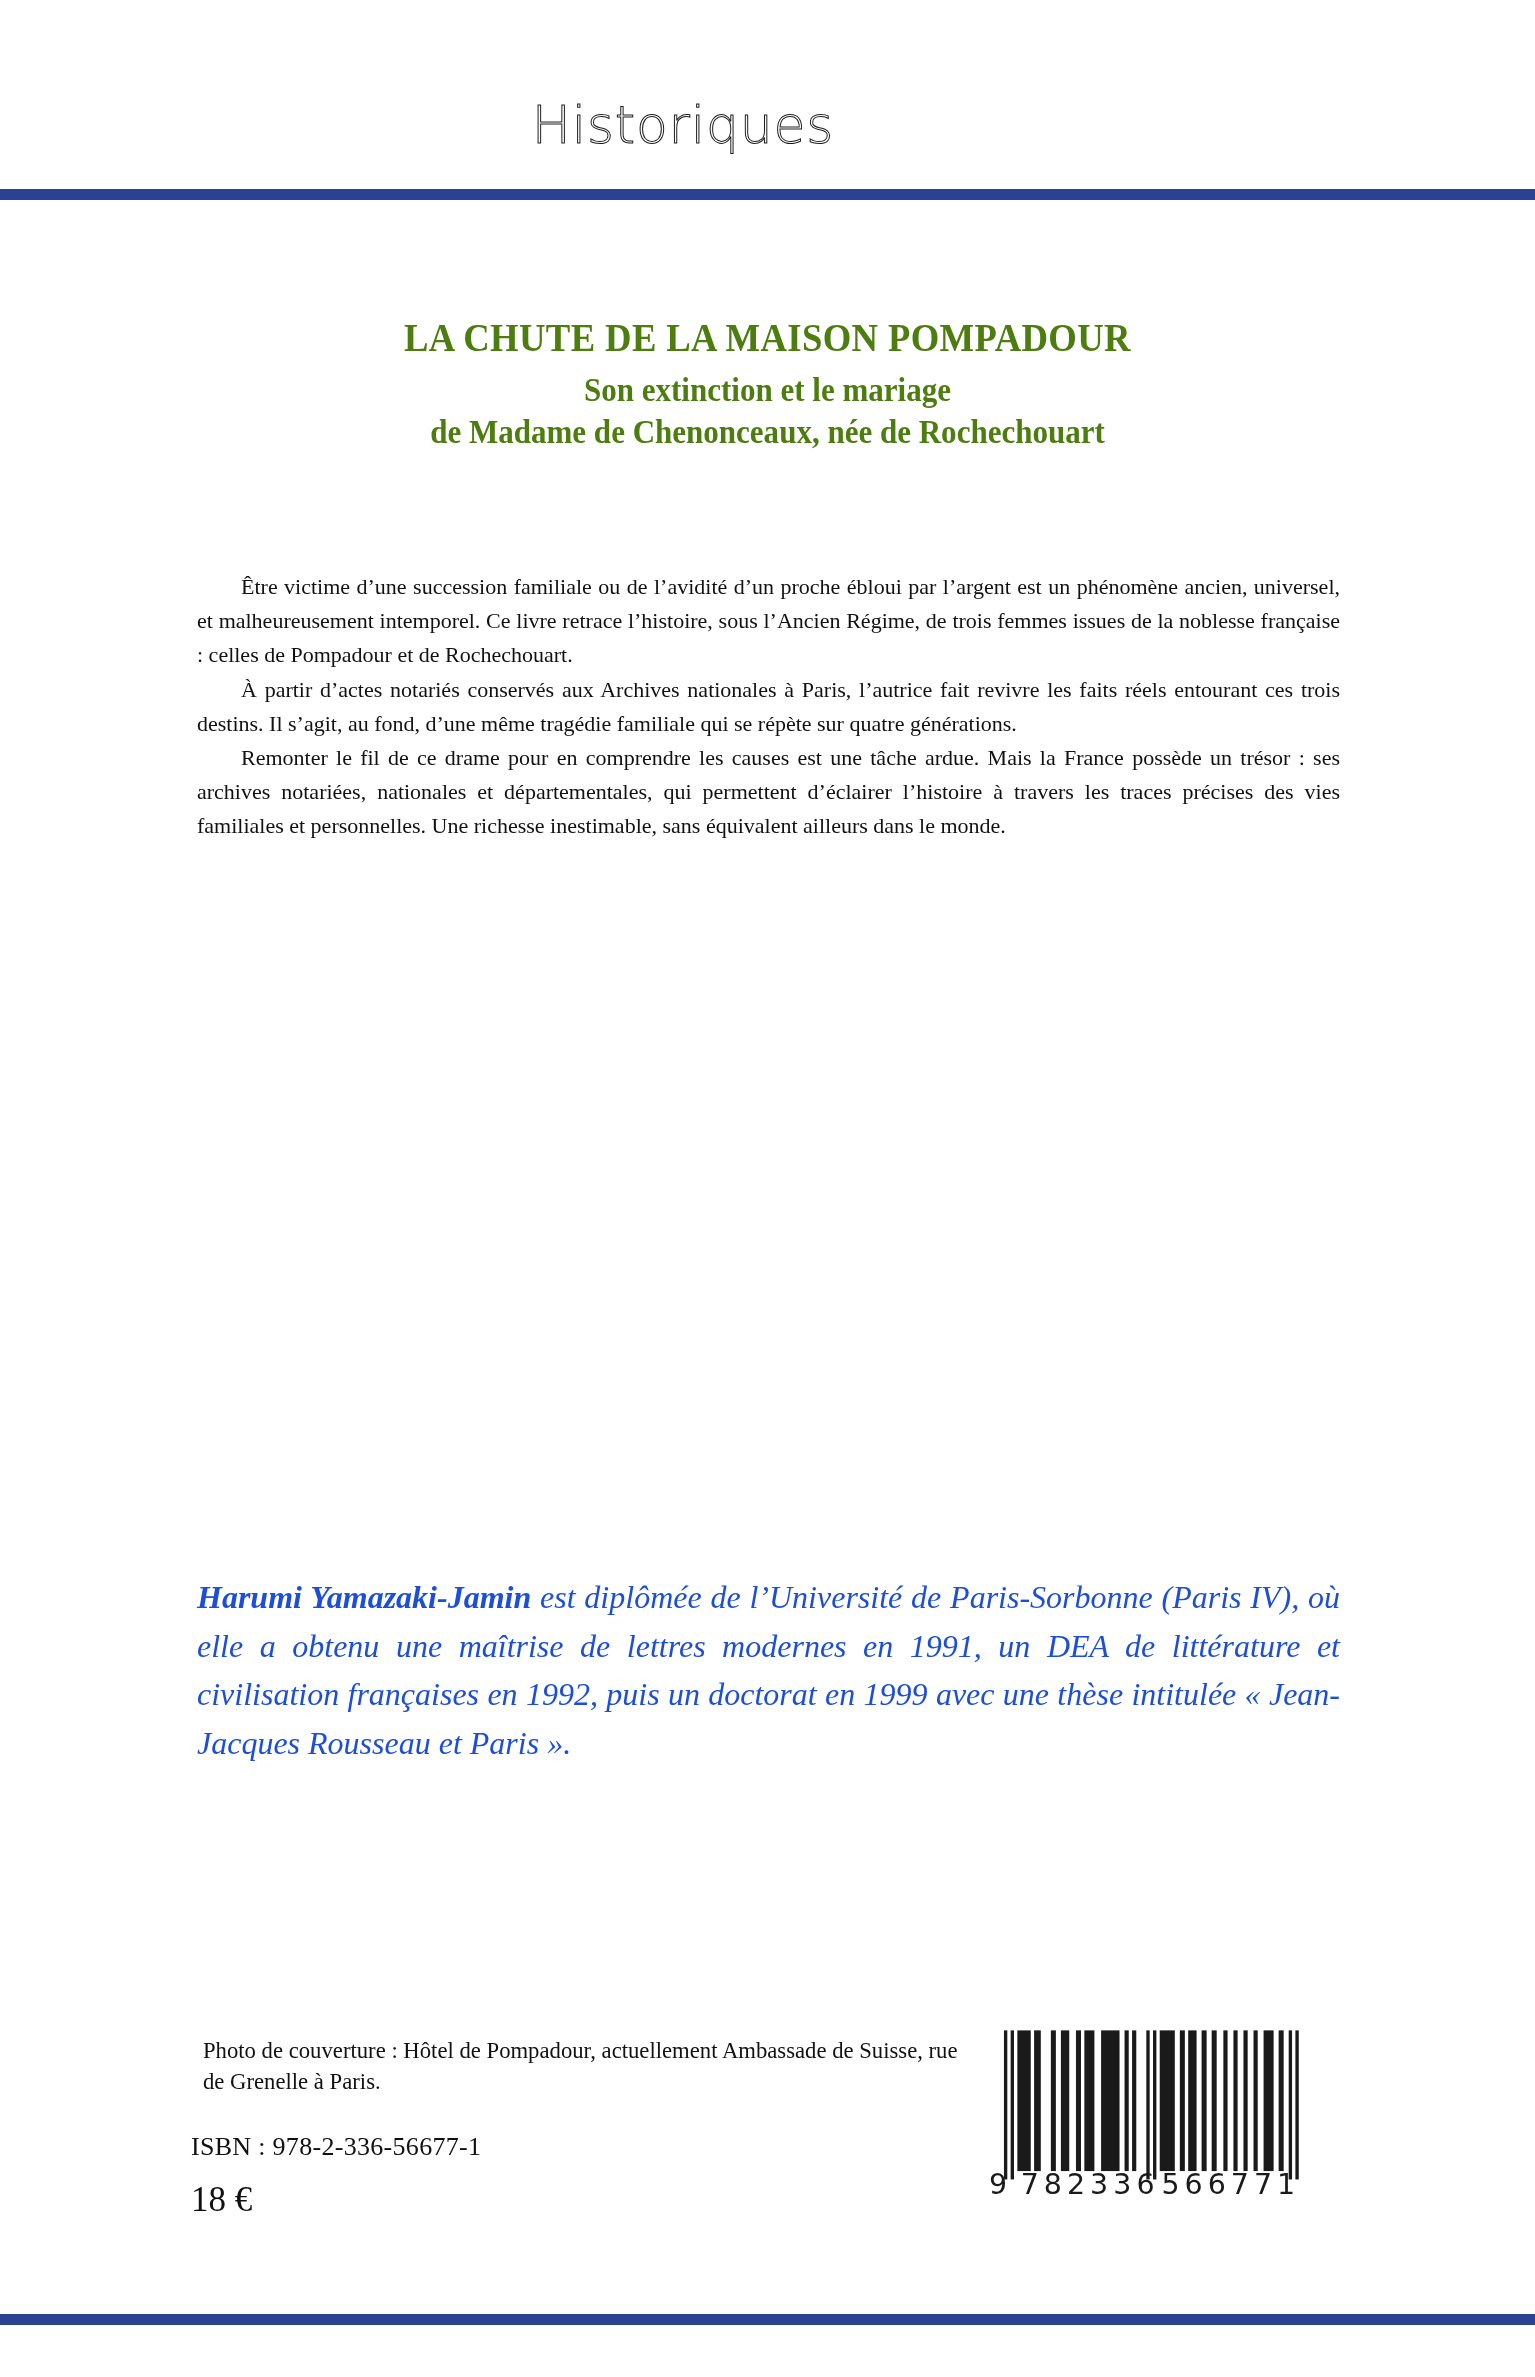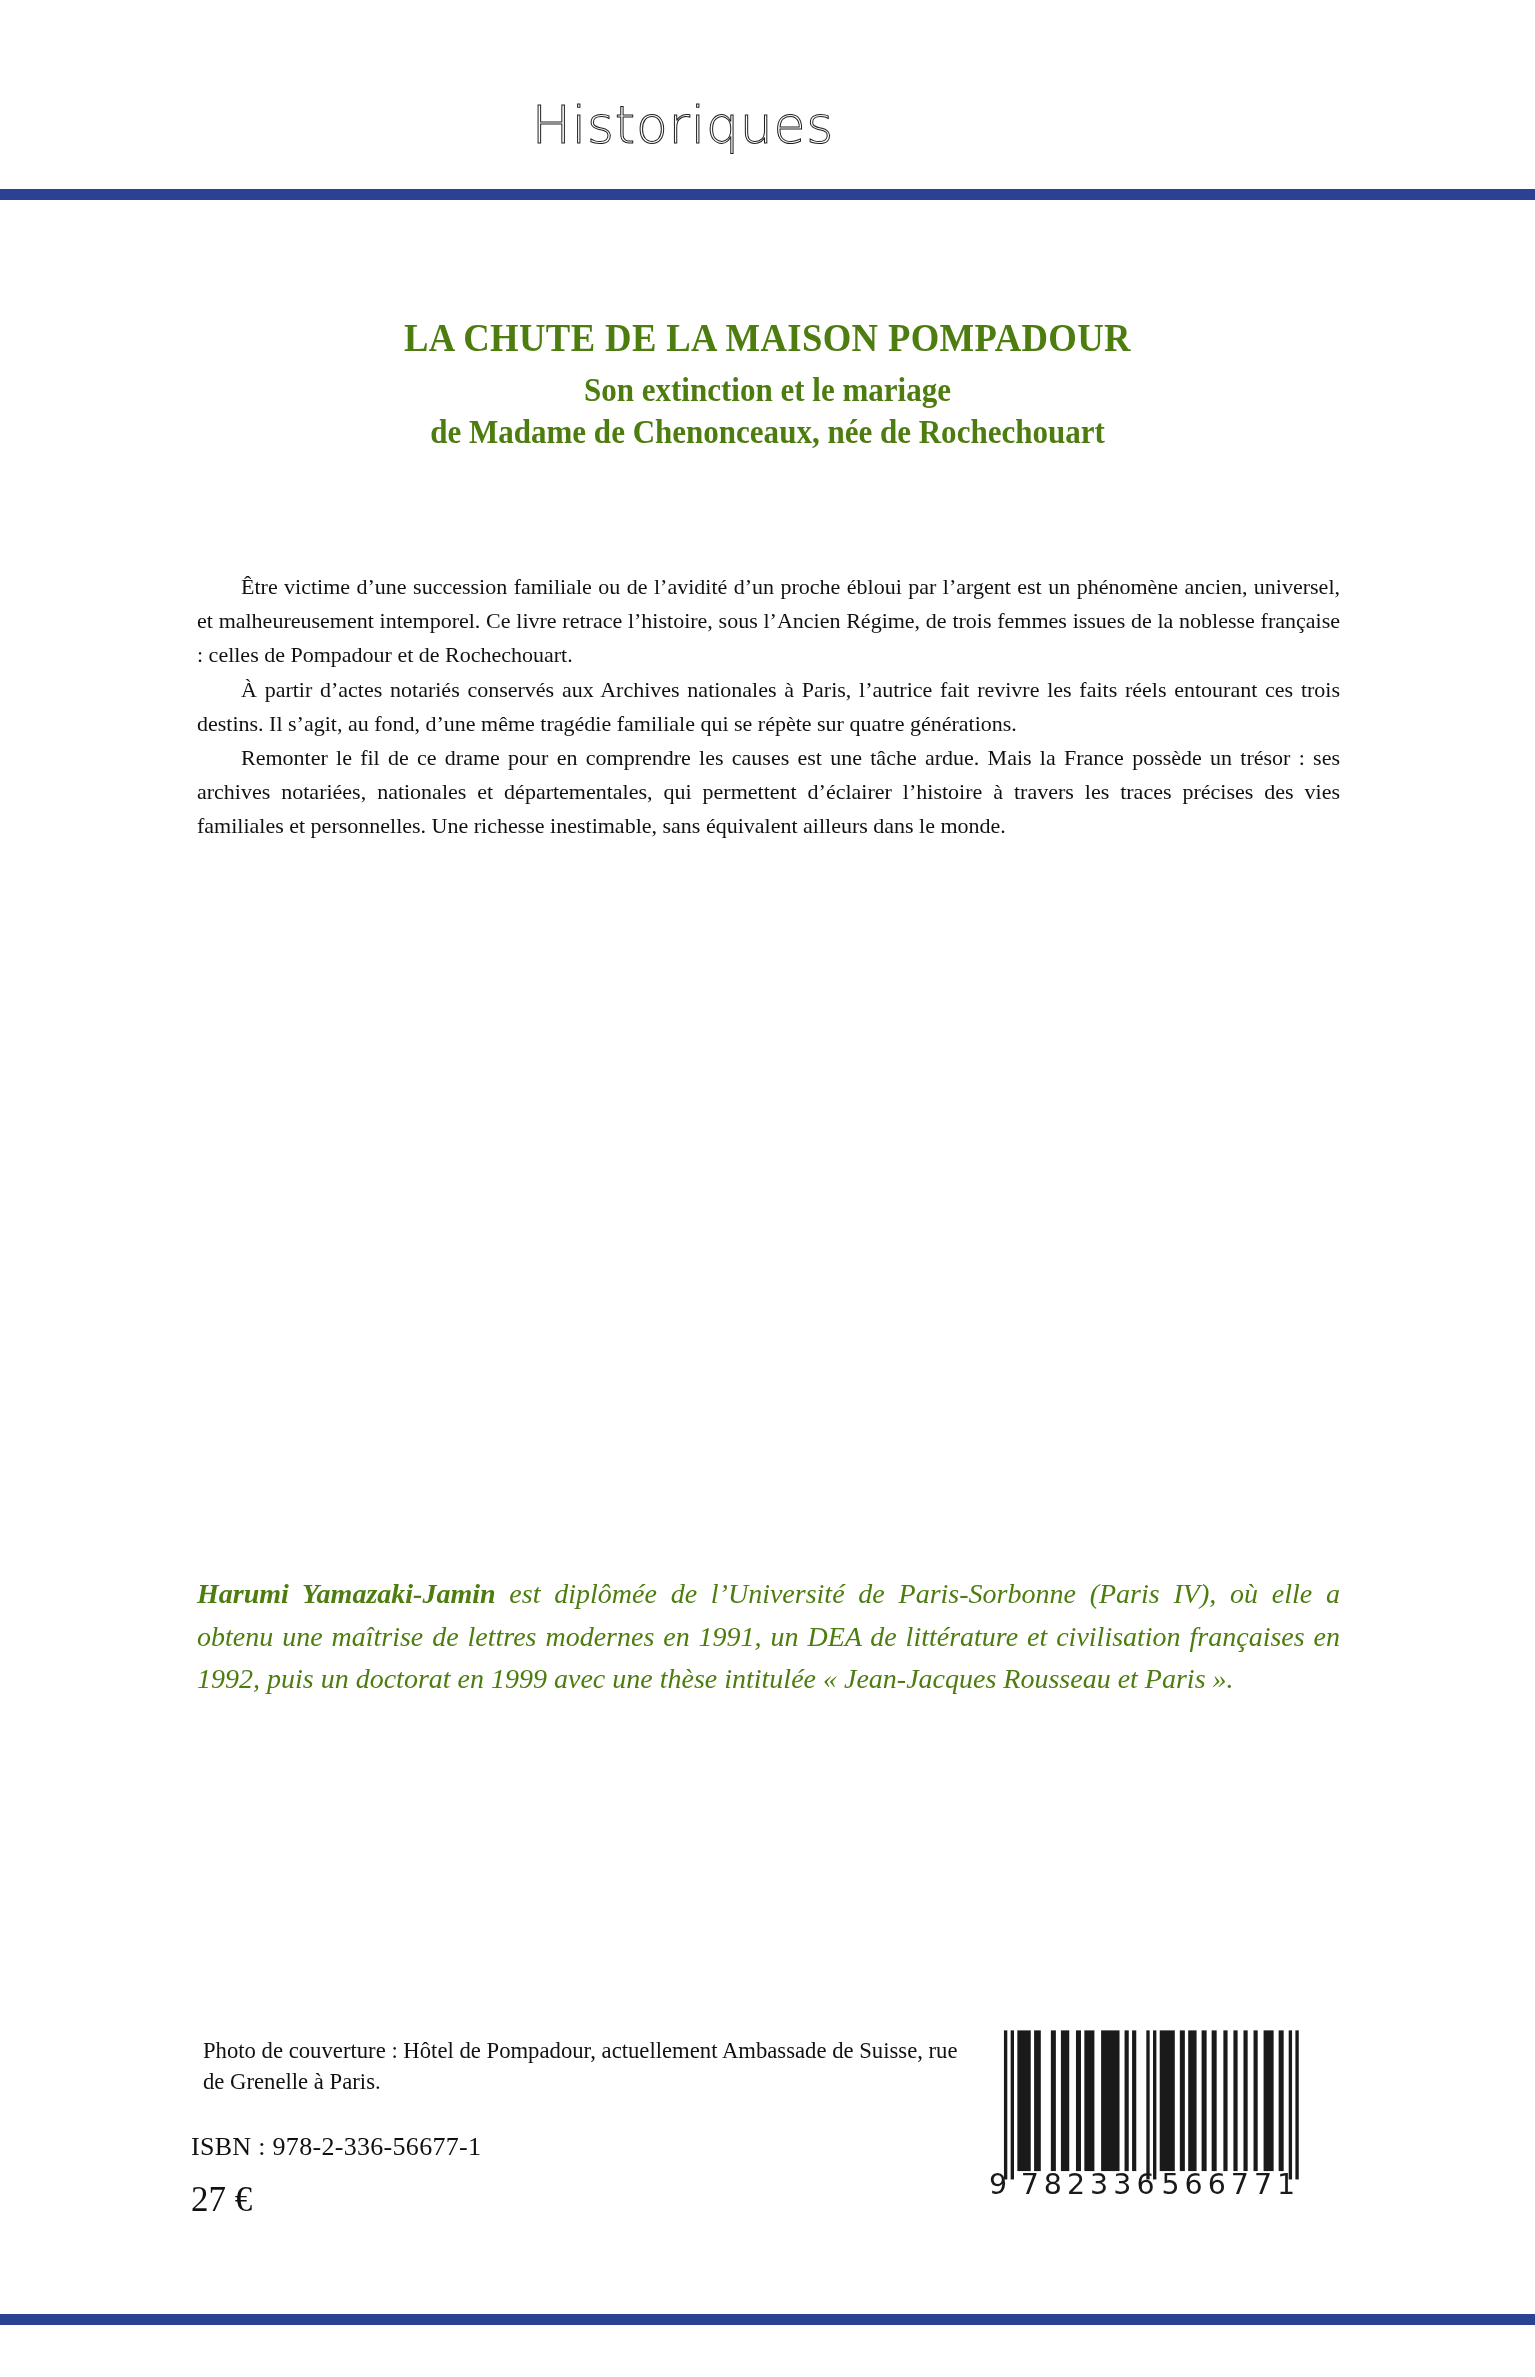--- a/index.html
+++ b/index.html
@@ -94,22 +94,22 @@
     margin: 0;
     text-indent: 44px;
   }
 
   
   .author-bio {
     position: absolute;
     top: 1573px;
     left: 197px;
     width: 1143px;
-    color: #4d7c0f;
-    font-size: 28px;
+    color: #1d4ed8;
+    font-size: 32px;
     line-height: 1.52;
     font-style: italic;
     text-align: justify;
   }
   .author-bio .author-name {
     font-weight: bold;
     font-style: italic;
   }
 
   
@@ -168,21 +168,21 @@
     <p>Remonter le fil de ce drame pour en comprendre les causes est une tâche ardue. Mais la France possède un trésor : ses archives notariées, nationales et départementales, qui permettent d’éclairer l’histoire à travers les traces précises des vies familiales et personnelles. Une richesse inestimable, sans équivalent ailleurs dans le monde.</p>
   </div>
 
   <div class="author-bio">
     <span class="author-name">Harumi Yamazaki-Jamin</span><span> est diplômée de l’Université de Paris-Sorbonne (Paris IV), où elle a obtenu une maîtrise de lettres modernes en 1991, un DEA de littérature et civilisation françaises en 1992, puis un doctorat en 1999 avec une thèse intitulée « Jean-Jacques Rousseau et Paris ».</span>
   </div>
 
   <div class="footer">
     <p class="credit">Photo de couverture : Hôtel de Pompadour, actuellement Ambassade de Suisse, rue de Grenelle à Paris.</p>
     <p class="isbn">ISBN : 978-2-336-56677-1</p>
-    <p class="price">27 €</p>
+    <p class="price">18 €</p>
   </div>
 
   <div class="barcode-wrap">
     <svg width="336" height="201" viewBox="0 0 400 240">
       <rect x="0" y="0" width="400" height="240" fill="#ffffff"></rect>
       <g fill="#1a1a1a">
 
         <rect x="28" y="10" width="4" height="178"></rect>
         <rect x="36" y="10" width="4" height="178"></rect>
 

